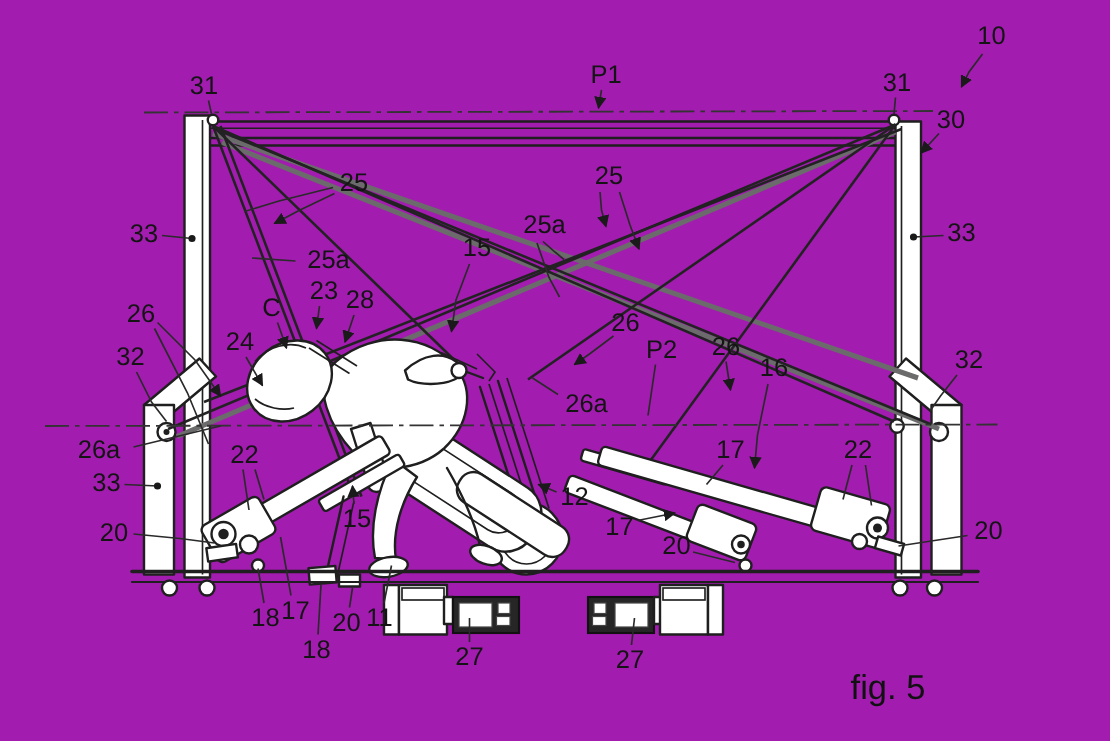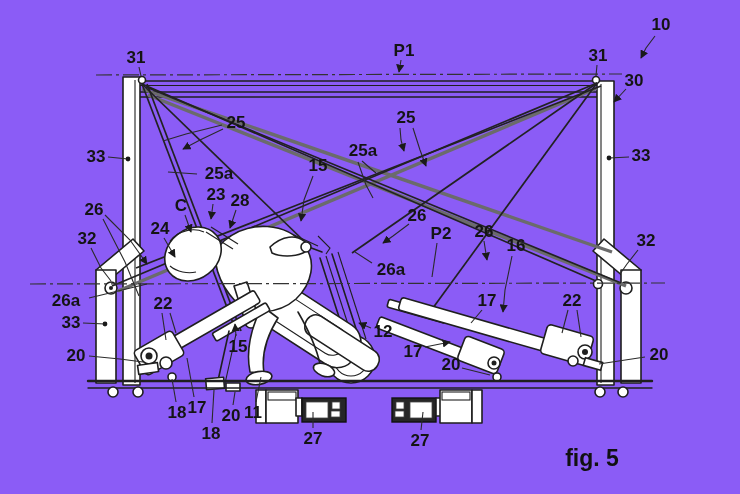--- a/index.html
+++ b/index.html
@@ -1,16 +1,16 @@
 <!DOCTYPE html>
 <html><head>
 <meta charset="utf-8">
 <style>
   html,body{margin:0;padding:0;background:#ffffff;}
-  #stage{position:relative;width:740px;height:494px;background:#8b5cf6;overflow:hidden;font-weight:bold;}
+  #stage{position:relative;width:740px;height:494px;background:#a21caf;overflow:hidden;}
   svg{display:block;}
   .ink{stroke:#1f1f1f;fill:none;stroke-width:1.6;stroke-linecap:round;stroke-linejoin:round;}
   .inkf{stroke:#1f1f1f;fill:#ffffff;stroke-width:1.6;stroke-linejoin:round;}
   .thin{stroke:#1f1f1f;fill:none;stroke-width:1.1;}
   .cable{stroke:#222222;fill:none;stroke-width:1.7;}
   .cable-gray{stroke:#6b6b6b;fill:none;stroke-width:3.4;}
   .dashdot{stroke:#333333;fill:none;stroke-width:1.2;stroke-dasharray:16 4 3 4;}
   .leader{fill:none;stroke:#2a2a2a;stroke-width:1.1;}
   .ref{font-family:"Liberation Sans",sans-serif;font-size:17px;fill:#141414;text-anchor:middle;dominant-baseline:central;}
   .caption{font-family:"Liberation Sans",sans-serif;font-size:23px;fill:#111111;text-anchor:middle;}

